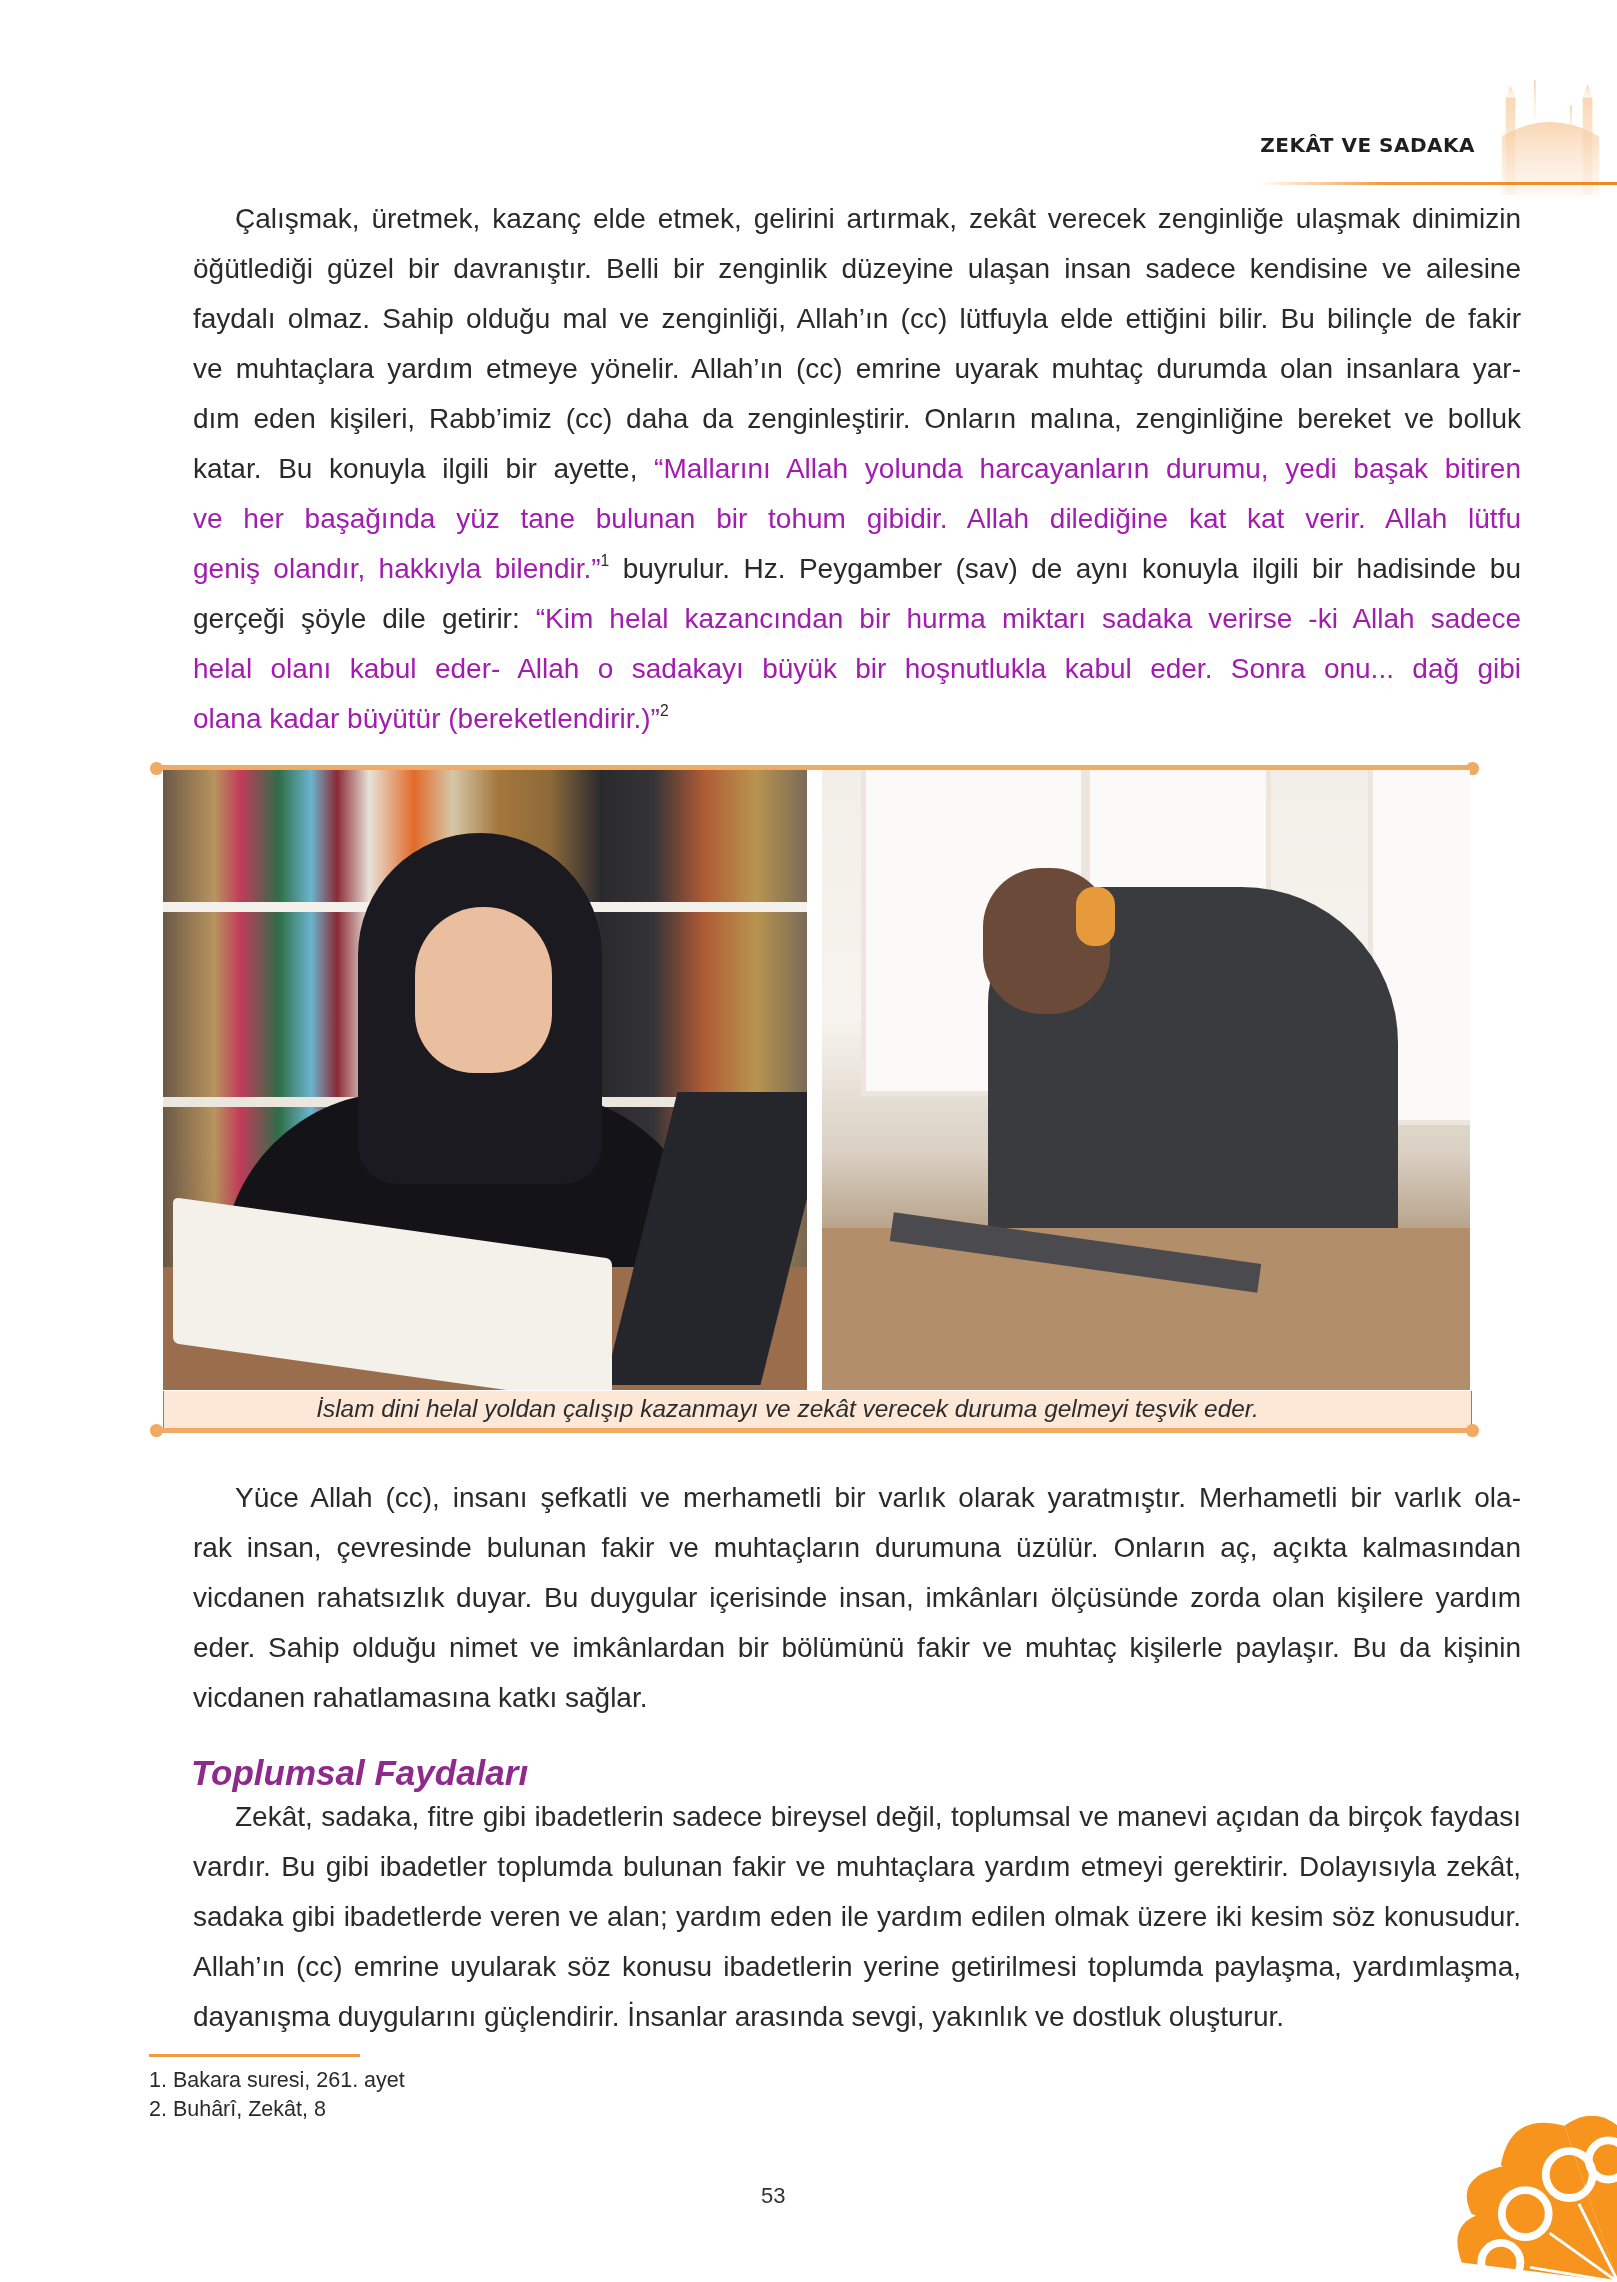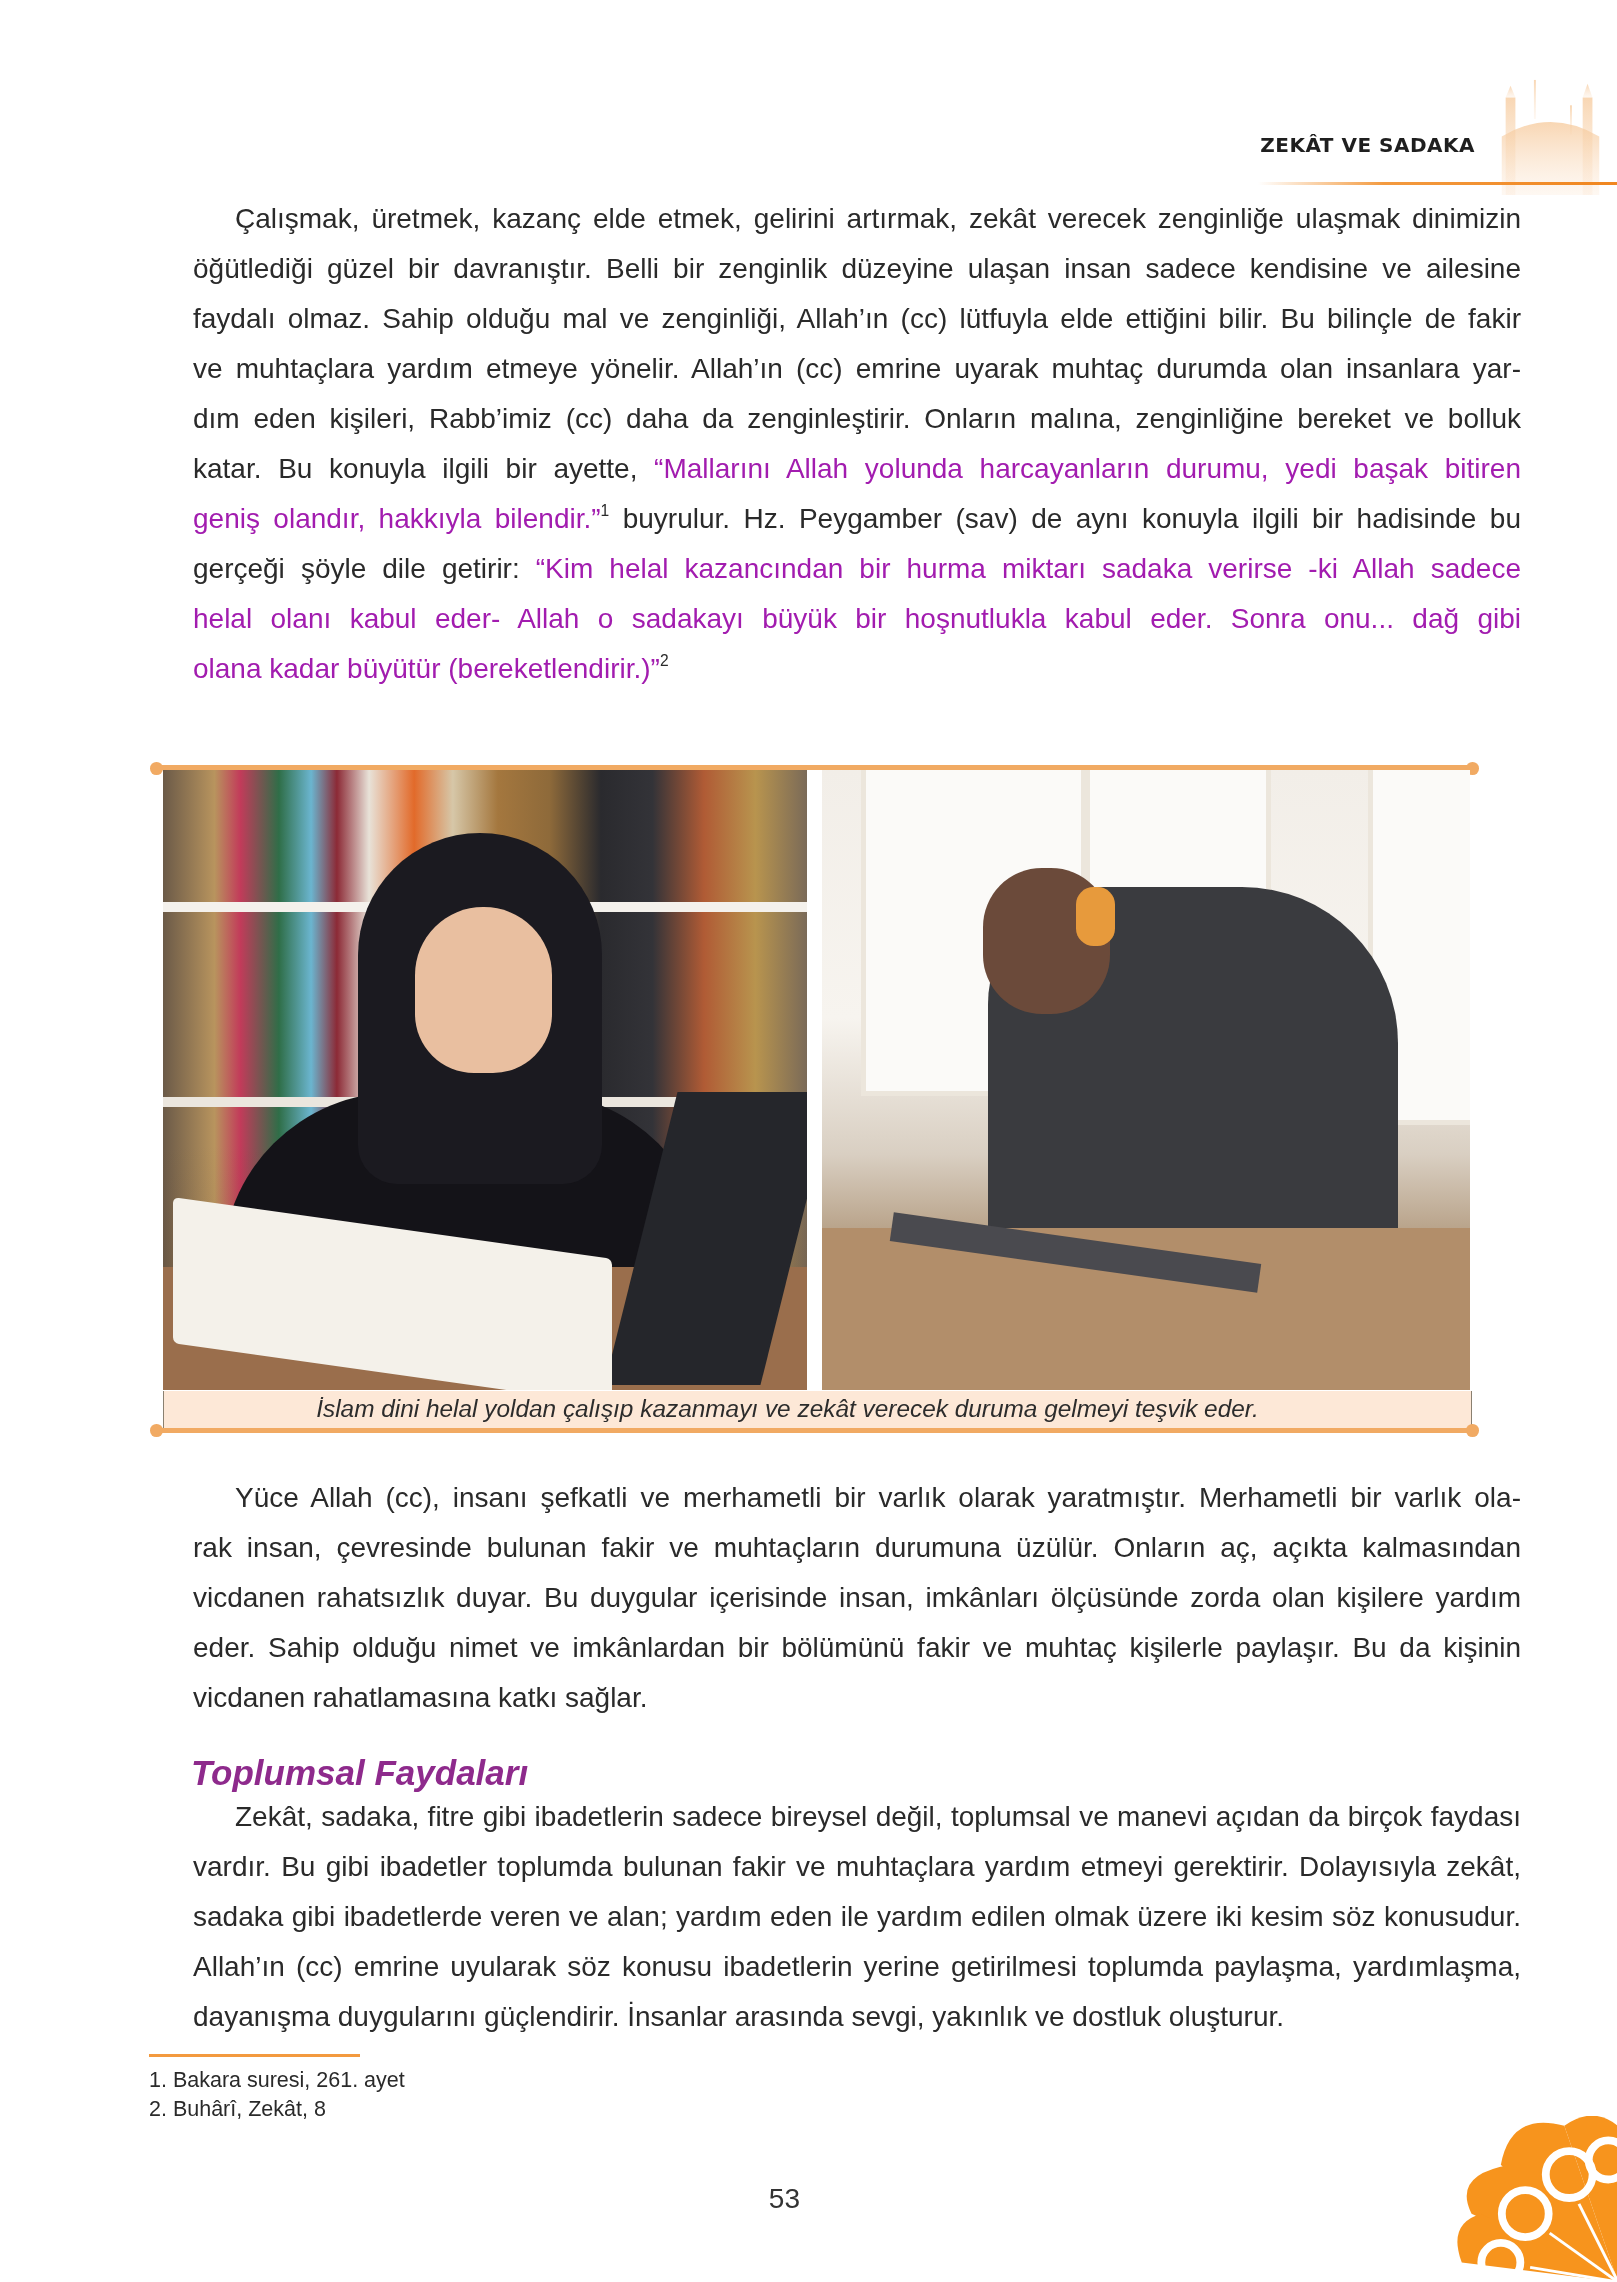--- a/index.html
+++ b/index.html
@@ -51,21 +51,21 @@
   .caption { position: absolute; left: 163px; top: 1395px; width: 1249px; text-align: center;
     font-style: italic; font-size: 24.4px; color: #2c2c2c; }
 
   
   .subhead { position: absolute; left: 191px; top: 1753px; font-size: 35px; font-weight: bold; font-style: italic; color: #8e2a8c; }
 
   
   .fn-rule { position: absolute; left: 149px; top: 2054px; width: 211px; height: 2.9px; background: #f39a3f; }
   .footnotes { position: absolute; left: 149px; top: 2066px; font-size: 21.5px; line-height: 29px; color: #2a2a2a; }
 
-  .page-number { position: absolute; left: 761px; top: 2183px; width: 39px; text-align: right; font-size: 28px; color: #333; }
+  .page-number { position: absolute; left: 761px; top: 2183px; width: 39px; text-align: left; font-size: 22px; color: #333; }
 
   .flower { position: absolute; left: 1453px; top: 2116px; width: 165px; height: 166px; overflow: hidden; }
 </style>
 </head>
 <body>
 
 <svg class="mosque" viewBox="0 0 120 120">
   <defs>
     <linearGradient id="mg" x1="0" y1="0" x2="0" y2="1">
       <stop offset="0" stop-color="#f6c99a" stop-opacity="0.75"></stop>
@@ -83,20 +83,21 @@
 <div class="header-title">ZEKÂT VE SADAKA</div>
 <div class="header-rule"></div>
 
 <div class="para" style="top:194px;">
   <span class="line indent">Çalışmak, üretmek, kazanç elde etmek, gelirini artırmak, zekât verecek zenginliğe ulaşmak dinimizin</span>
   <span class="line">öğütlediği güzel bir davranıştır. Belli bir zenginlik düzeyine ulaşan insan sadece kendisine ve ailesine</span>
   <span class="line">faydalı olmaz. Sahip olduğu mal ve zenginliği, Allah’ın (cc) lütfuyla elde ettiğini bilir. Bu bilinçle de fakir</span>
   <span class="line">ve muhtaçlara yardım etmeye yönelir. Allah’ın (cc) emrine uyarak muhtaç durumda olan insanlara yar-</span>
   <span class="line">dım eden kişileri, Rabb’imiz (cc) daha da zenginleştirir. Onların malına, zenginliğine bereket ve bolluk</span>
   <span class="line"><span>katar. Bu konuyla ilgili bir ayette, </span><b>“Mallarını Allah yolunda harcayanların durumu, yedi başak bitiren</b></span>
+  <span class="line"><b>ve her başağında yüz tane bulunan bir tohum gibidir. Allah dilediğine kat kat verir. Allah lütfu</b></span>
   <span class="line"><b>geniş olandır, hakkıyla bilendir.”</b><sup>1</sup><span> buyrulur. Hz. Peygamber (sav) de aynı konuyla ilgili bir hadisinde bu</span></span>
   <span class="line"><span>gerçeği şöyle dile getirir: </span><b>“Kim helal kazancından bir hurma miktarı sadaka verirse -ki Allah sadece</b></span>
   <span class="line"><b>helal olanı kabul eder- Allah o sadakayı büyük bir hoşnutlukla kabul eder. Sonra onu... dağ gibi</b></span>
   <span class="line last"><b>olana kadar büyütür (bereketlendirir.)”</b><sup>2</sup></span>
 </div>
 
 <div class="fig-top-line"></div>
 <div class="dot" style="left:150px; top:762px;"></div>
 <div class="dot" style="left:1466px; top:762px;"></div>
 

